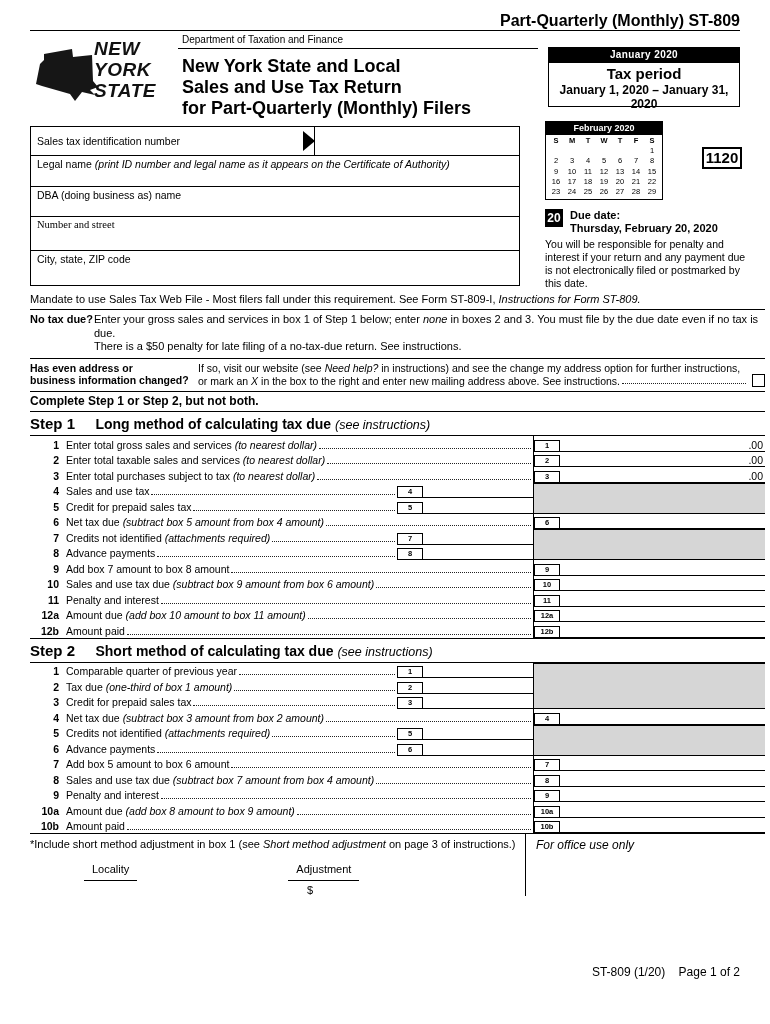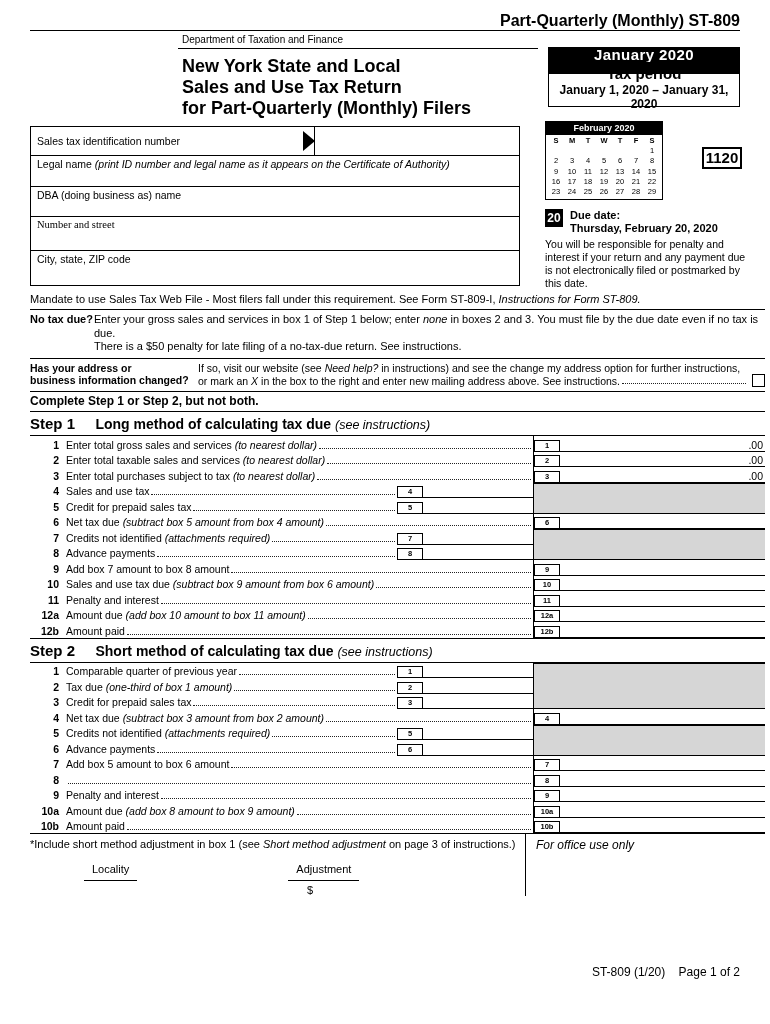--- a/index.html
+++ b/index.html
@@ -11,22 +11,22 @@
   .top-rule{position:absolute;left:30px;top:30px;width:710px;border-top:1.5px solid #000;}
   .form-id{position:absolute;top:12px;right:30px;font-size:16px;font-weight:bold;}
   .dept{position:absolute;left:182px;top:34px;font-size:10px;}
   .dept-rule{position:absolute;left:178px;top:48px;width:360px;border-top:1px solid #000;}
   .logo{position:absolute;left:30px;top:34px;width:150px;height:84px;}
   .logo svg{position:absolute;left:0;top:2px;}
   .logo-text{position:absolute;left:64px;top:4px;font-size:19px;font-weight:bold;font-style:italic;
              line-height:21px;letter-spacing:.5px;color:#111;}
   .main-title{position:absolute;left:182px;top:56px;font-size:18px;font-weight:bold;line-height:21px;}
 
-  .month-banner{position:absolute;left:548px;top:47px;width:192px;height:27px;background:#000;color:#fff;
-                font-size:15px;font-weight:bold;text-align:center;line-height:15px;letter-spacing:.4px;box-sizing:border-box;}
+  .month-banner{position:absolute;left:548px;top:47px;width:192px;height:15px;background:#000;color:#fff;
+                font-size:10px;font-weight:bold;text-align:center;line-height:15px;letter-spacing:.4px;box-sizing:border-box;}
   .period-box{position:absolute;left:548px;top:62px;width:192px;height:45px;border:1.5px solid #000;box-sizing:border-box;text-align:center;}
   .period-label{font-size:15px;font-weight:bold;margin-top:2px;}
   .period-value{font-size:12px;font-weight:bold;margin-top:1px;}
 
   
   .id-box{position:absolute;left:30px;top:126px;width:490px;height:160px;border:1.5px solid #000;box-sizing:border-box;}
   .idrow{border-top:1px solid #000;box-sizing:border-box;padding:2px 6px;font-size:10.5px;position:relative;}
   .idrow:first-child{border-top:none;padding:0;}
   .stid-inner{width:284px;height:100%;border-right:1px solid #000;box-sizing:border-box;display:flex;align-items:center;padding-left:6px;}
   .stid-arrow{margin-left:auto;width:0;height:0;border-top:10px solid transparent;border-bottom:10px solid transparent;border-left:12px solid #000;margin-right:-1px;}
@@ -101,20 +101,30 @@
 </head>
 <body>
 
 <div class="page">
 
   <div class="top-rule"></div>
   <div class="form-id">Part-Quarterly (Monthly) ST-809</div>
   <div class="dept">Department of Taxation and Finance</div>
   <div class="dept-rule"></div>
 
+  <div class="logo">
+    <svg width="70" height="78" viewBox="0 0 70 78">
+      <path d="M6,48 L10,28 L14,24 L14,18 L42,13 L43,21 L62,19 L63,45 L68,51 L60,54 L65,59 L52,56 L45,65 L40,58 L12,50 Z" fill="#161616"></path>
+    </svg>
+    <div class="logo-text">
+      <div>NEW</div>
+      <div>YORK</div>
+      <div>STATE</div>
+    </div>
+  </div>
 
   <div class="main-title">
     <div>New York State and Local</div>
     <div>Sales and Use Tax Return</div>
     <div>for Part-Quarterly (Monthly) Filers</div>
   </div>
 
   <div class="month-banner">January 2020</div>
   <div class="period-box">
     <div class="period-label">Tax period</div>
@@ -212,21 +222,21 @@
       <div class="notax-label">No tax due?</div>
       <div class="notax-body">
         <div><span>Enter your gross sales and services in box 1 of Step 1 below; enter </span><b><i>none</i></b><span> in boxes 2 and 3. You </span><b>must</b><span> file by the due date even if no tax is due.</span></div>
         <div><b>There is a $50 penalty for late filing of a no-tax-due return.</b><span> See instructions.</span></div>
       </div>
     </div>
     <div class="hline"></div>
 
     <div class="addr">
       <div class="addr-label">
-        <div>Has your address or</div>
+        <div>Has even address or</div>
         <div>business information changed?</div>
       </div>
       <div class="addr-body">
         <div><span>If so, visit our website (see </span><i>Need help?</i><span> in instructions) and see the change my address option for further instructions,</span></div>
         <div class="addr-line2">
           <span><span>or mark an </span><b><i>X</i></b><span> in the box to the right and enter new mailing address above. See instructions. </span></span>
           <span class="dots"></span>
           <span class="checkbox"></span>
         </div>
       </div>
@@ -427,20 +437,21 @@
           <span class="rnum">7</span>
           <span class="rtext">Add box 5 amount to box 6 amount</span>
           <span class="dots"></span>
           <div class="rarea">
             <span class="nbox">7</span>
             <span class="rline"></span>
           </div>
         </div>
         <div class="frow">
           <span class="rnum">8</span>
+          <span class="rtext"><b>Sales and use tax due </b><i>(subtract box 7 amount from box 4 amount)</i></span>
           <span class="dots"></span>
           <div class="rarea">
             <span class="nbox">8</span>
             <span class="rline"></span>
           </div>
         </div>
         <div class="frow">
           <span class="rnum">9</span>
           <span class="rtext">Penalty and interest </span>
           <span class="dots"></span>

